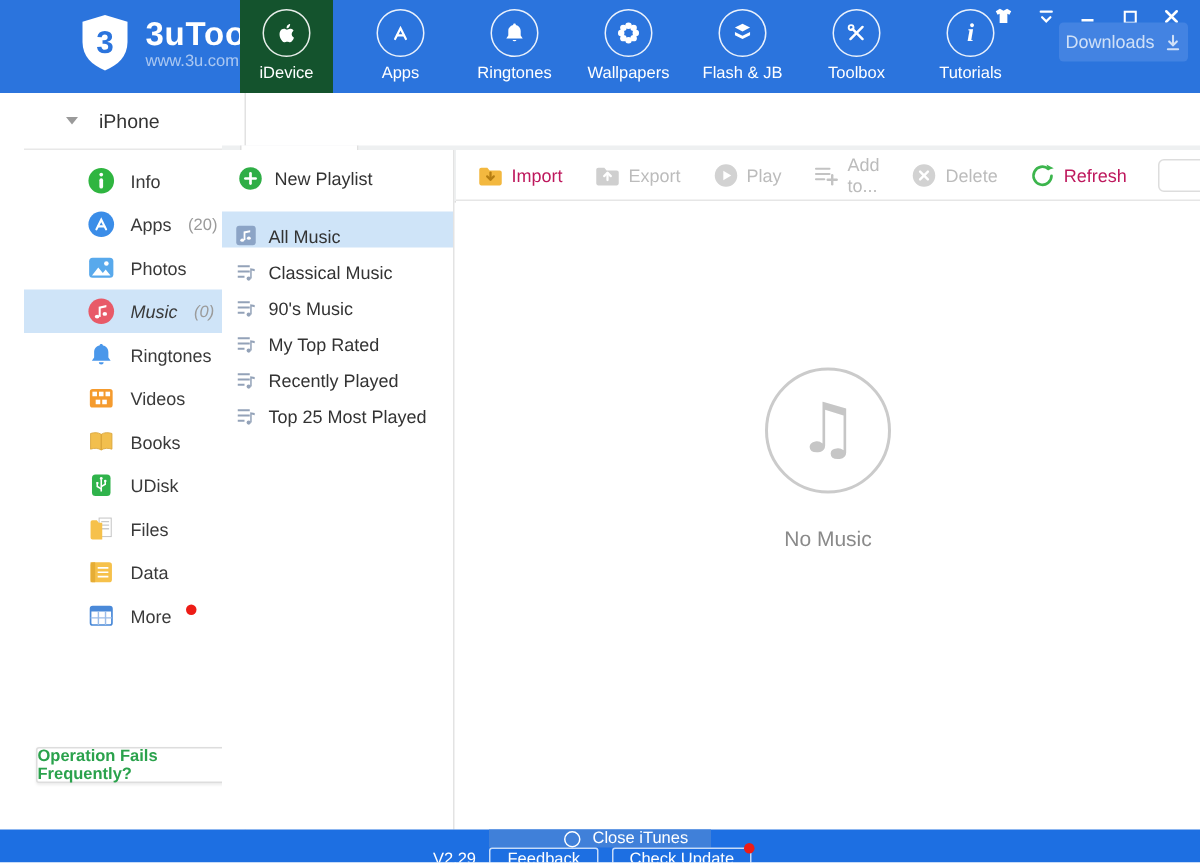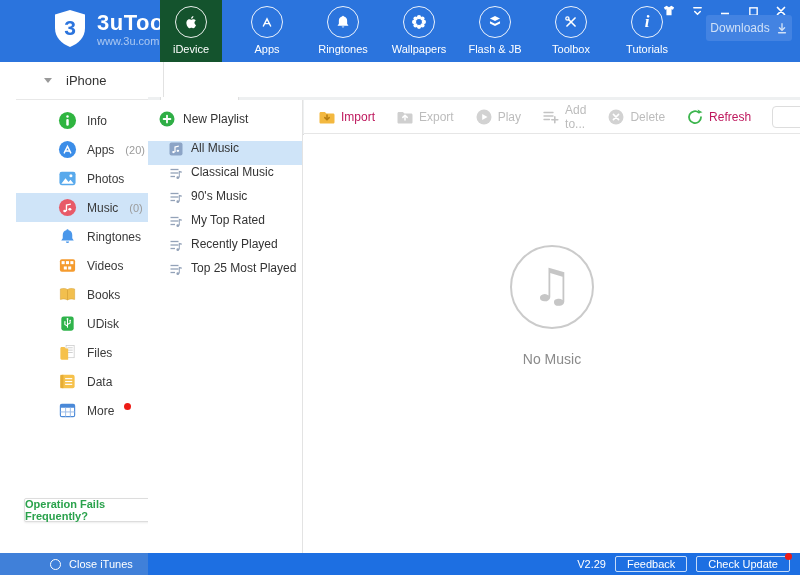--- a/index.html
+++ b/index.html
@@ -21,38 +21,38 @@
   .win-btn { width:18px; height:14px; display:flex; align-items:center; justify-content:center; cursor:pointer; }
   .downloads-btn { position:absolute; right:8px; top:15px; width:86px; height:26px; background:#4383e2; border-radius:3px;
     display:flex; align-items:center; justify-content:center; gap:6px; color:#cfe0f7; font-size:12px; cursor:pointer; }
 
   
   .sidebar { position:absolute; left:16px; top:62px; width:148px; bottom:22px; background:#fff; border-right:1px solid #e2e2e2; }
   .device-row { height:38px; display:flex; align-items:center; padding-left:28px; gap:14px; border-bottom:1px solid #e8e8e8; font-size:13px; color:#333; cursor:pointer; }
   .tri { width:0; height:0; border-left:4px solid transparent; border-right:4px solid transparent; border-top:5px solid #9a9a9a; }
   .side-items { padding-top:6px; }
   .side-row { height:29px; display:flex; align-items:center; padding-left:42px; gap:10px; font-size:12px; color:#3a3a3a; cursor:pointer; position:relative; }
-  .side-row.selected { background:#cfe4f8; }
+  .side-row.selected { background:#cfe4f8;font-style:italic; }
   .side-row .cnt { color:#9b9b9b; font-size:11px; margin-left:1px; }
   .side-row .icn { width:19px; height:19px; flex:0 0 19px; display:flex; }
   .dot { width:7px; height:7px; background:#ed1c16; border-radius:50%; display:inline-block; margin-left:0px; margin-top:-9px; }
   .chev { position:absolute; right:8px; color:#b5b5b5; font-size:10px; }
   .help-btn { position:absolute; left:8px; right:8px; bottom:31px; height:24px; background:#fff; border:1px solid #ddd; border-radius:2px;
     box-shadow:0 1px 2px rgba(0,0,0,.08); color:#2aa24c; font-weight:bold; font-size:11px; display:flex; align-items:center; justify-content:flex-end; cursor:pointer; }
 
   
   .tabstrip { position:absolute; left:148px; top:62px; right:0; height:38px; background:#eef0f1; border-bottom:1px solid #dcdcdc;margin-top:35px; }
   .tab { position:absolute; left:12px; top:0; height:38px; min-width:76px; background:#fff; border-left:1px solid #e0e0e0; border-right:1px solid #e0e0e0;
     display:flex; align-items:center; justify-content:center; font-size:12px; color:#333; padding:0 14px; cursor:pointer; }
 
   
   .plpanel { position:absolute; left:148px; top:100px; width:155px; bottom:22px; background:#fff; border-right:1px solid #e3e3e3; }
   .newpl { height:37px; display:flex; align-items:center; gap:8px; padding-left:11px; font-size:12px; color:#333; cursor:pointer; }
   .pl-list { margin-top:4px; }
-  .pl-row { height:24px; display:flex; align-items:flex-start; gap:7px; padding-left:20px; font-size:12px; color:#333; cursor:pointer; }
+  .pl-row { height:24px; display:flex; align-items:flex-end; gap:7px; padding-left:8px; font-size:12px; color:#333; cursor:pointer; }
   .pl-row.selected { background:#cfe4f8; }
   .pl-row .icn { width:16px; height:16px; flex:0 0 16px; display:flex; }
 
   
   .toolbar { position:absolute; left:304px; top:100px; right:0; height:34px; background:#fff; border-bottom:1px solid #e6e6e6;
     display:flex; align-items:center; padding-left:14px; gap:21px; }
   .tbtn { display:flex; align-items:center; gap:5px; font-size:12px; cursor:pointer; }
   .tbtn.on { color:#be185d;justify-content:center; }
   .tbtn.off { color:#bcbcbc; cursor:default; }
   .searchbox { margin-left:auto; margin-right:5px; width:118px; height:22px; border:1px solid #ddd; border-radius:4px; background:#fff;
@@ -61,21 +61,21 @@
 
   
   .main { position:absolute; left:304px; top:134px; right:0; bottom:22px; background:#fff;
     display:flex; flex-direction:column; align-items:center; justify-content:center; }
   .empty-wrap { transform:translateY(-38px); display:flex; flex-direction:column; align-items:center; }
   .big-circle { width:84px; height:84px; border:2px solid #cbcbcb; border-radius:50%; display:flex; align-items:center; justify-content:center; }
   .big-note { font-family:"DejaVu Sans", sans-serif; font-size:46px; color:#c6c6c6; line-height:1; margin-top:-4px; }
   .empty-text { margin-top:22px; font-size:14px; color:#8a8a8a; }
 
   
-  .statusbar { position:absolute; left:0; bottom:0; width:800px; height:22px; background:#1d6fe2; display:flex; align-items:center; }
+  .statusbar { position:absolute; left:0; bottom:0; width:800px; height:22px; background:#1d6fe2; display:flex; align-items:center;flex-direction:column; }
   .sb-left { width:148px; height:22px; background:#4080d9; display:flex; align-items:center; gap:8px; padding-left:50px; cursor:pointer; }
   .sb-left .ring { width:11px; height:11px; border:1px solid #fff; border-radius:50%; }
   .sb-left .lbl { color:#fff; font-size:11px; white-space:nowrap; }
   .sb-right { flex:1; display:flex; align-items:center; justify-content:flex-end; gap:9px; padding-right:10px; }
   .sb-ver { color:#fff; font-size:11px; }
   .sb-btn { border:1px solid rgba(255,255,255,.75); border-radius:2px; color:#fff; font-size:11px; padding:1px 11px; cursor:pointer; position:relative; background:transparent; }
   .sb-btn .dot { position:absolute; right:-3px; top:-4px; margin:0; }
 
   svg { display:block; }
 </style>

